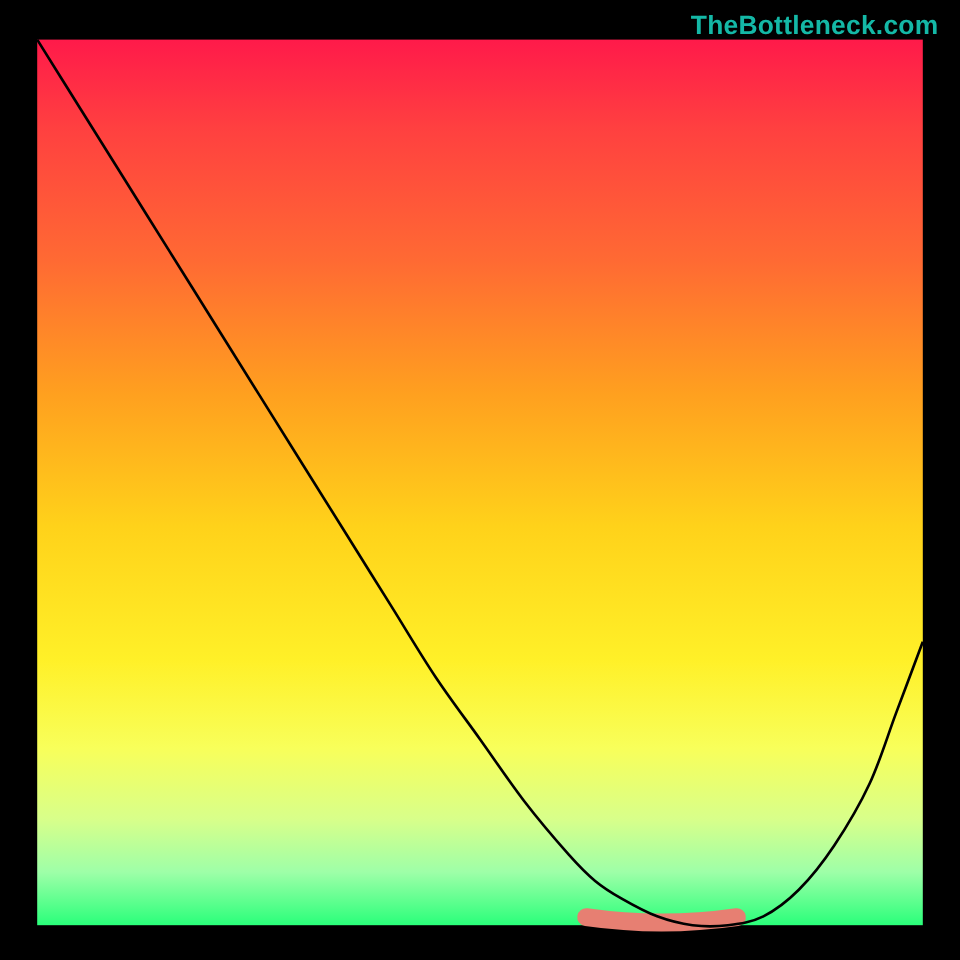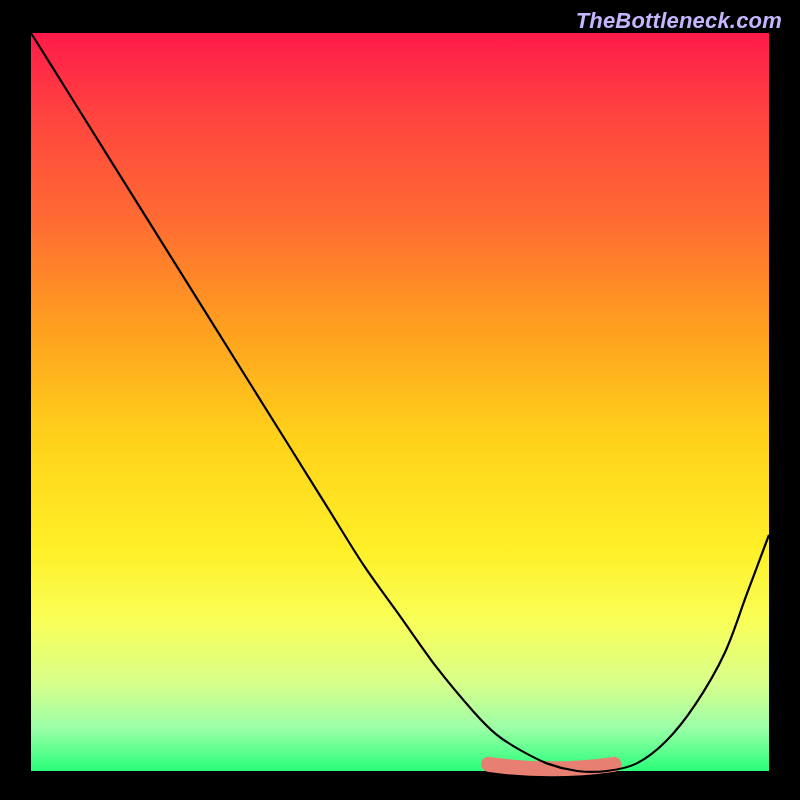--- a/index.html
+++ b/index.html
@@ -36,24 +36,23 @@
       #9effa8 94%,
       #2aff7a 100%);
   }
   .watermark {
     position: absolute;
     top: 8px;
     right: 18px;
     font-family: Arial, Helvetica, sans-serif;
     font-size: 22px;
     font-weight: 600;
-    color: #c4b5fd;
+    color: #14b8a6;
     letter-spacing: 0.2px;
     user-select: none;
-    font-style: italic;
   }
   svg.curve {
     position: absolute;
     left: 0;
     top: 0;
     width: 738px;
     height: 738px;
     overflow: visible;
   }
   .highlight {

